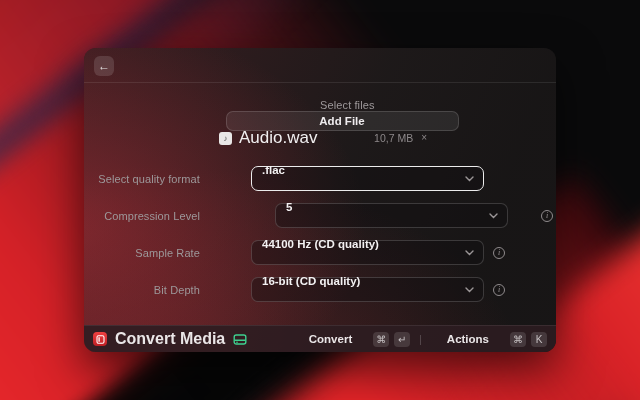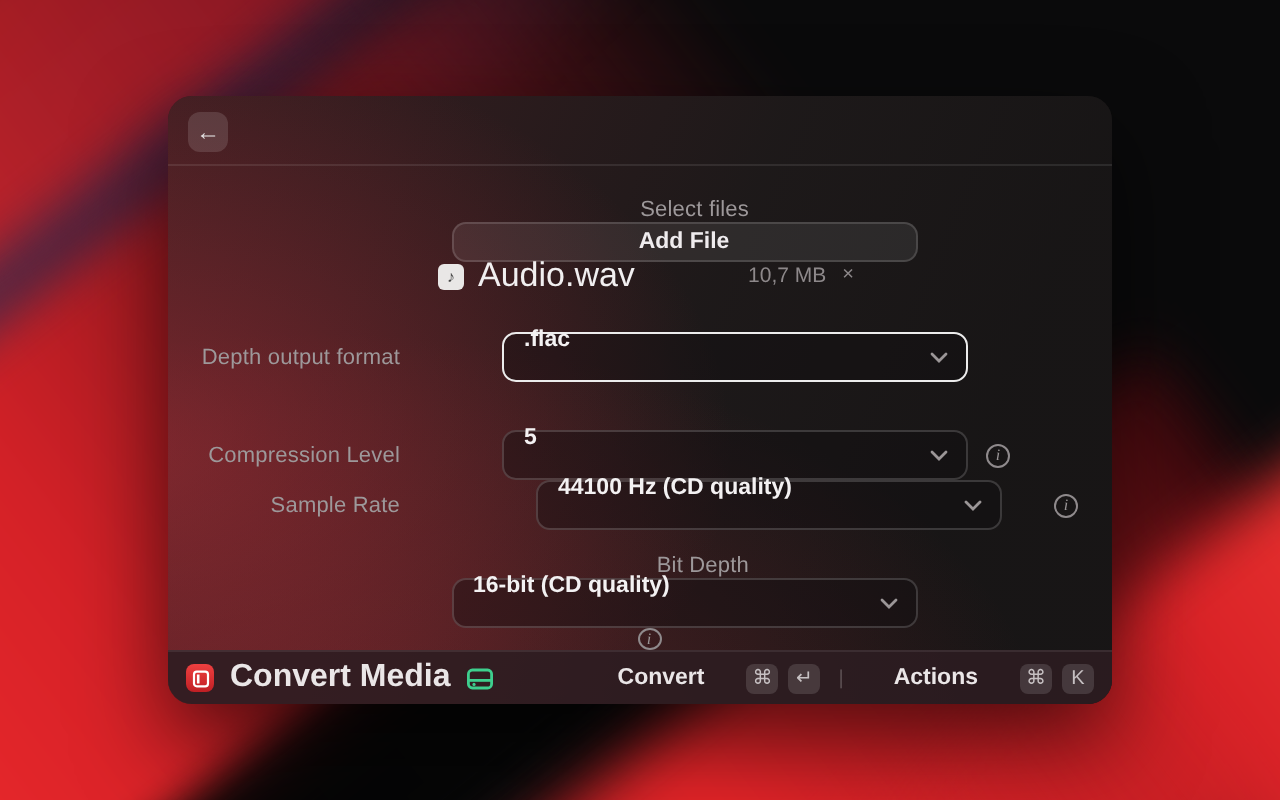--- a/index.html
+++ b/index.html
@@ -117,68 +117,68 @@
     <div class="row file-row" style="top:82px; height:16px;">
       <div class="file-chip">
         <span>♪</span>
       </div>
       <div class="file-name">Audio.wav</div>
       <div class="file-size">10,7 MB</div>
       <div class="file-remove">×</div>
     </div>
 
     <div class="row" style="top:118px; height:25px;">
-      <div class="lbl">Depth output format</div>
+      <div class="lbl">Select quality format</div>
       <div class="ctl">
         <div class="select focused">
           <span class="val">.flac</span>
           <span class="chev">
             <svg width="9" height="6" viewBox="0 0 9 6">
                 <path d="M1 1l3.5 3.5L8 1" fill="none" stroke="#9b9697" stroke-width="1.4" stroke-linecap="round"></path>
               </svg>
           </span>
         </div>
       </div>
     </div>
 
-    <div class="row" style="top:167px; height:25px;">
+    <div class="row" style="top:155px; height:25px;gap:24px;">
       <div class="lbl">Compression Level</div>
       <div class="ctl">
         <div class="select">
           <span class="val">5</span>
           <span class="chev">
             <svg width="9" height="6" viewBox="0 0 9 6">
                 <path d="M1 1l3.5 3.5L8 1" fill="none" stroke="#9b9697" stroke-width="1.4" stroke-linecap="round"></path>
               </svg>
           </span>
         </div>
       </div>
       <div class="info">
           <span>i</span>
         </div>
     </div>
 
-    <div class="row" style="top:192px; height:25px;gap:17px;">
+    <div class="row" style="top:192px; height:25px;">
       <div class="lbl">Sample Rate</div>
       <div class="ctl">
         <div class="select">
           <span class="val">44100 Hz (CD quality)</span>
           <span class="chev">
             <svg width="9" height="6" viewBox="0 0 9 6">
                 <path d="M1 1l3.5 3.5L8 1" fill="none" stroke="#9b9697" stroke-width="1.4" stroke-linecap="round"></path>
               </svg>
           </span>
         </div>
       </div>
       <div class="info">
           <span>i</span>
         </div>
     </div>
 
-    <div class="row" style="top:229px; height:25px;flex-direction:column;">
+    <div class="row" style="top:229px; height:25px;">
       <div class="lbl">Bit Depth</div>
       <div class="ctl">
         <div class="select">
           <span class="val">16-bit (CD quality)</span>
           <span class="chev">
             <svg width="9" height="6" viewBox="0 0 9 6">
                 <path d="M1 1l3.5 3.5L8 1" fill="none" stroke="#9b9697" stroke-width="1.4" stroke-linecap="round"></path>
               </svg>
           </span>
         </div>

